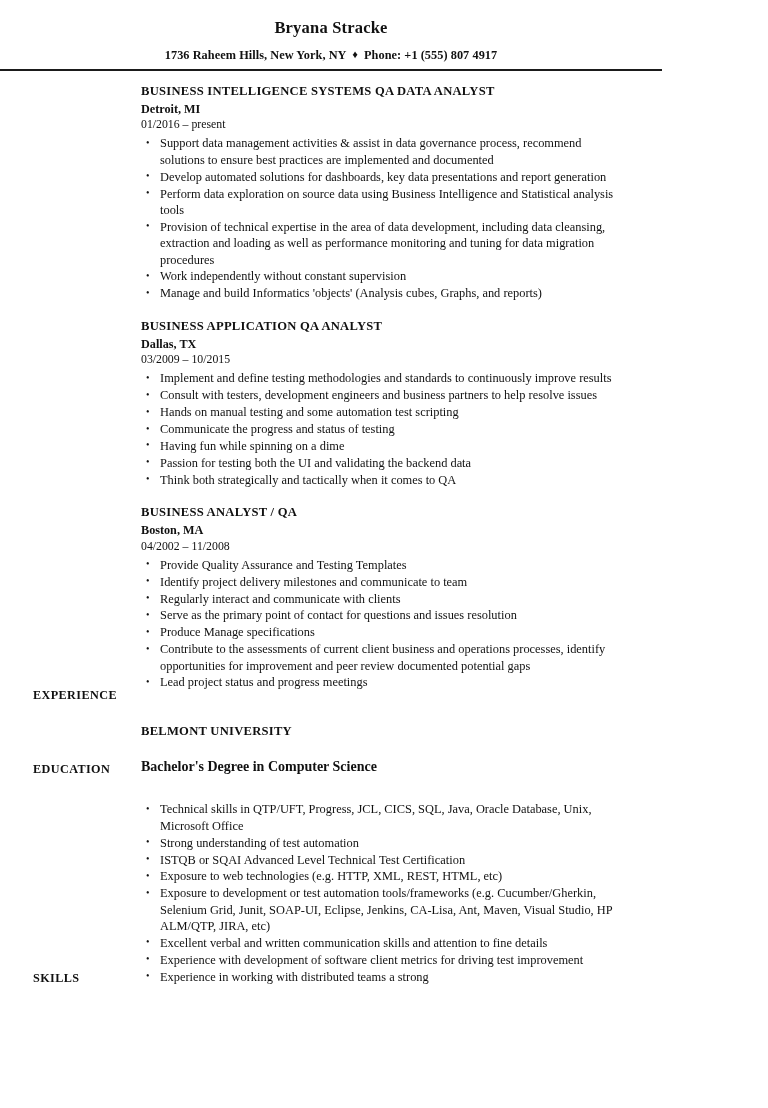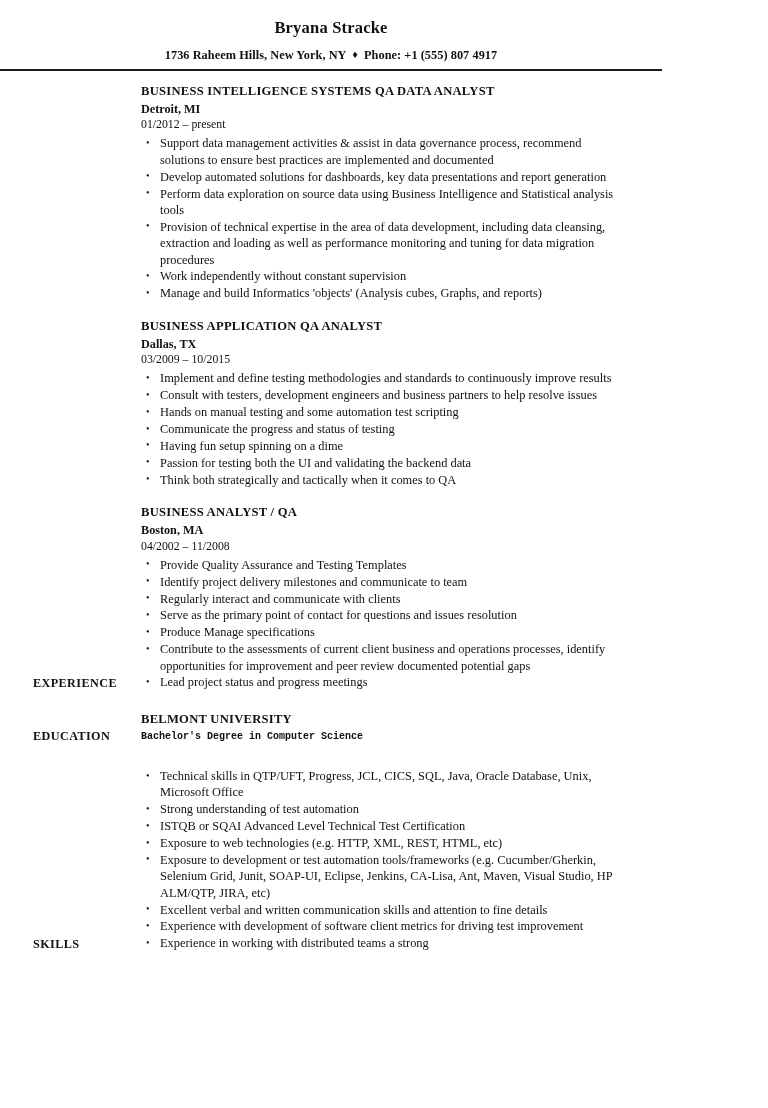--- a/index.html
+++ b/index.html
@@ -71,21 +71,21 @@
     font-weight: bold;
     letter-spacing: 0.4px;
     padding-top: 1px;
   }
   .section-body {
     flex: 1 1 auto;
     min-width: 0;
   }
 
   .job { margin-bottom: 16px; }
-  .job:last-child { margin-bottom: 0; }
+  .job:last-child { margin-bottom: 12px; }
 
   .job-title {
     font-size: 12.6px;
     font-weight: bold;
     letter-spacing: 0.25px;
     line-height: 1.3;
   }
   .job-location {
     font-size: 12.2px;
     font-weight: bold;
@@ -121,25 +121,24 @@
     line-height: 1.62;
   }
 
   .edu-school {
     font-size: 12.6px;
     font-weight: bold;
     letter-spacing: 0.25px;
     line-height: 1.3;
   }
   .edu-degree {
-    font-size: 10px;
+    font-size: 14px;
     font-weight: bold;
     line-height: 1.45;
-    margin-top: 2px;
-    font-family: Liberation Mono, monospace;
+    margin-top: 18px;
   }
 
   .section-education { margin-top: 20px; }
   .section-skills { margin-top: 22px; }
 </style>
 </head>
 <body>
 
 <div class="page">
 
@@ -155,41 +154,41 @@
 
   <div class="content">
 
     <div class="section section-experience">
       <div class="section-label">EXPERIENCE</div>
       <div class="section-body">
 
         <div class="job">
           <div class="job-title">BUSINESS INTELLIGENCE SYSTEMS QA DATA ANALYST</div>
           <div class="job-location">Detroit, MI</div>
-          <div class="job-dates">01/2012 – present</div>
+          <div class="job-dates">01/2016 – present</div>
           <ul class="bullets">
             <li>Support data management activities &amp; assist in data governance process, recommend solutions to ensure best practices are implemented and documented</li>
             <li>Develop automated solutions for dashboards, key data presentations and report generation</li>
             <li>Perform data exploration on source data using Business Intelligence and Statistical analysis tools</li>
             <li>Provision of technical expertise in the area of data development, including data cleansing, extraction and loading as well as performance monitoring and tuning for data migration procedures</li>
             <li>Work independently without constant supervision</li>
             <li>Manage and build Informatics 'objects' (Analysis cubes, Graphs, and reports)</li>
           </ul>
         </div>
 
         <div class="job">
           <div class="job-title">BUSINESS APPLICATION QA ANALYST</div>
           <div class="job-location">Dallas, TX</div>
           <div class="job-dates">03/2009 – 10/2015</div>
           <ul class="bullets">
             <li>Implement and define testing methodologies and standards to continuously improve results</li>
             <li>Consult with testers, development engineers and business partners to help resolve issues</li>
             <li>Hands on manual testing and some automation test scripting</li>
             <li>Communicate the progress and status of testing</li>
-            <li>Having fun setup spinning on a dime</li>
+            <li>Having fun while spinning on a dime</li>
             <li>Passion for testing both the UI and validating the backend data</li>
             <li>Think both strategically and tactically when it comes to QA</li>
           </ul>
         </div>
 
         <div class="job">
           <div class="job-title">BUSINESS ANALYST / QA</div>
           <div class="job-location">Boston, MA</div>
           <div class="job-dates">04/2002 – 11/2008</div>
           <ul class="bullets">

